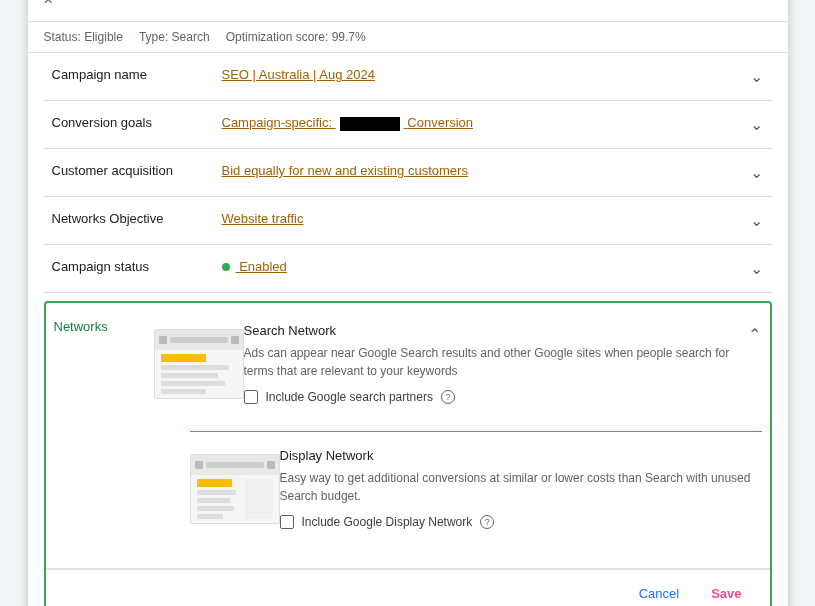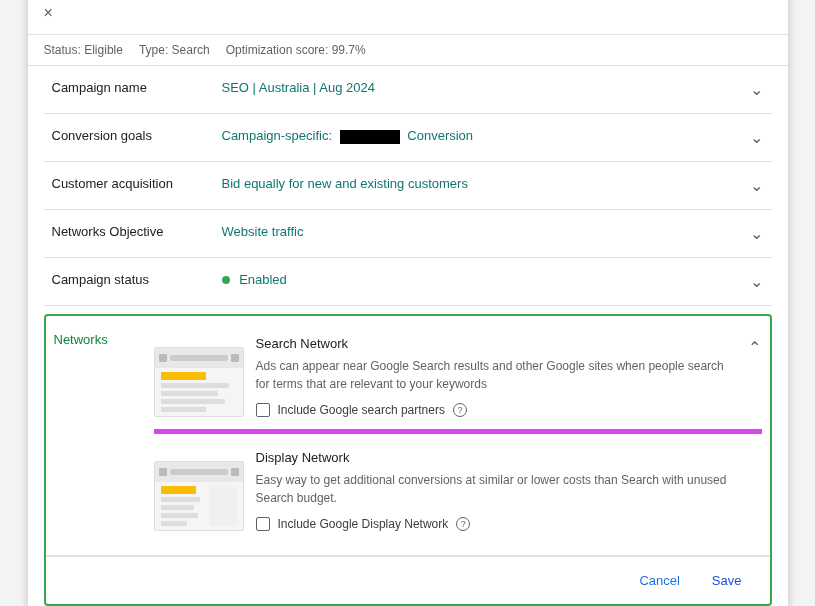--- a/index.html
+++ b/index.html
@@ -61,21 +61,22 @@
       cursor: pointer;
     }
     .setting-label {
       width: 170px;
       font-weight: 500;
       color: #202124;
       flex-shrink: 0;
     }
     .setting-value {
       flex: 1;
-      color: #0f766e;
+      color: #a16207;
+      text-decoration: underline;
     }
     .redacted-box {
       display: inline-block;
       background: #000;
       width: 60px;
       height: 14px;
       vertical-align: middle;
       margin: 0 4px;
     }
     .chevron {
@@ -113,27 +114,28 @@
       padding-top: 4px;
     }
     .networks-content {
       flex: 1;
       display: flex;
       gap: 0;
       flex-direction: column;
     }
     .network-block {
       display: flex;
-      align-items: flex-end;
-      gap: 12px;
-      padding: 8px 0 12px 0;
+      align-items: center;
+      gap: 0;
+      padding: 8px 0 27px 0;
     }
     .network-block + .network-block {
-      border-top: 5px solid #d946ef;
+      border-top: 1px solid #d946ef;
       padding-top: 16px;
+      margin-left: 36px;
     }
     .network-thumbnail {
       width: 90px;
       height: 70px;
       flex-shrink: 0;
       background: #f5f5f5;
       border: 1px solid #ddd;
       border-radius: 2px;
       position: relative;
       overflow: hidden;
@@ -200,26 +202,26 @@
       color: #1a73e8;
       font-size: 13px;
       cursor: pointer;
       padding: 6px 12px;
       border-radius: 4px;
       font-weight: 500;
     }
     .btn-save {
       background: transparent;
       border: none;
-      color: #1d4ed8;
+      color: #ec4899;
       font-size: 13px;
       cursor: pointer;
       padding: 6px 12px;
       border-radius: 4px;
-      font-weight: 400;
+      font-weight: 700;
     }
 
     
     .thumb1 {
       display: flex;
       flex-direction: column;
       padding: 0;
     }
     .thumb1-top {
       background: #e8e8e8;

